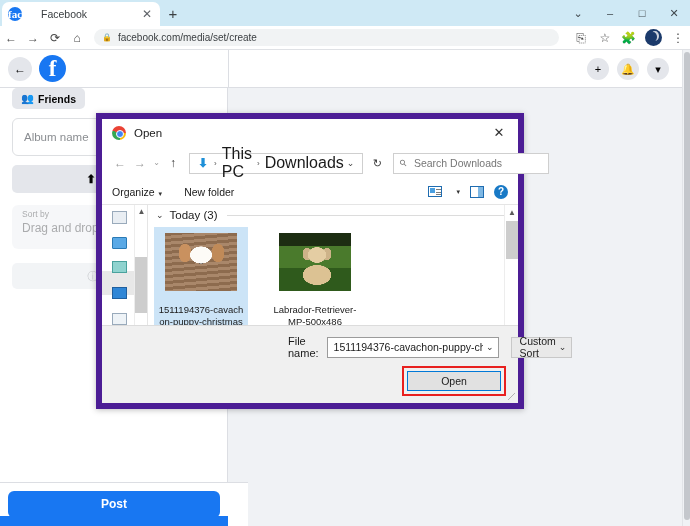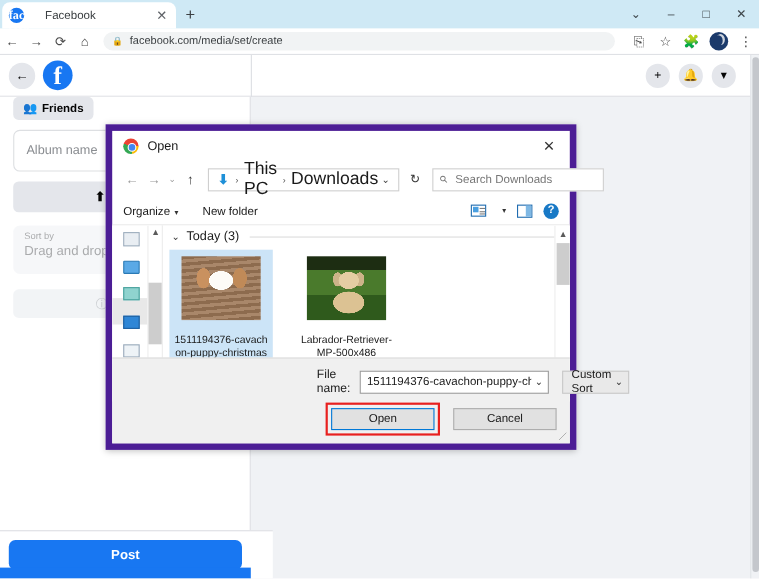--- a/index.html
+++ b/index.html
@@ -554,20 +554,17 @@
         </div>
         <div class="ftype">
           <span class="ftype-value">Custom Sort</span>
           <span class="cbx-chev">⌄</span>
         </div>
       </div>
       <div class="btn-row">
         <div class="hl-wrap">
           <div class="dlg-btn primary">Open</div>
         </div>
-        <div style="padding:5px 0 0 0">
-          <div class="dlg-btn">Cancel</div>
-        </div>
       </div>
       <div class="resize-grip"></div>
     </div>
   </div>
 </div>
 
 </body></html>

